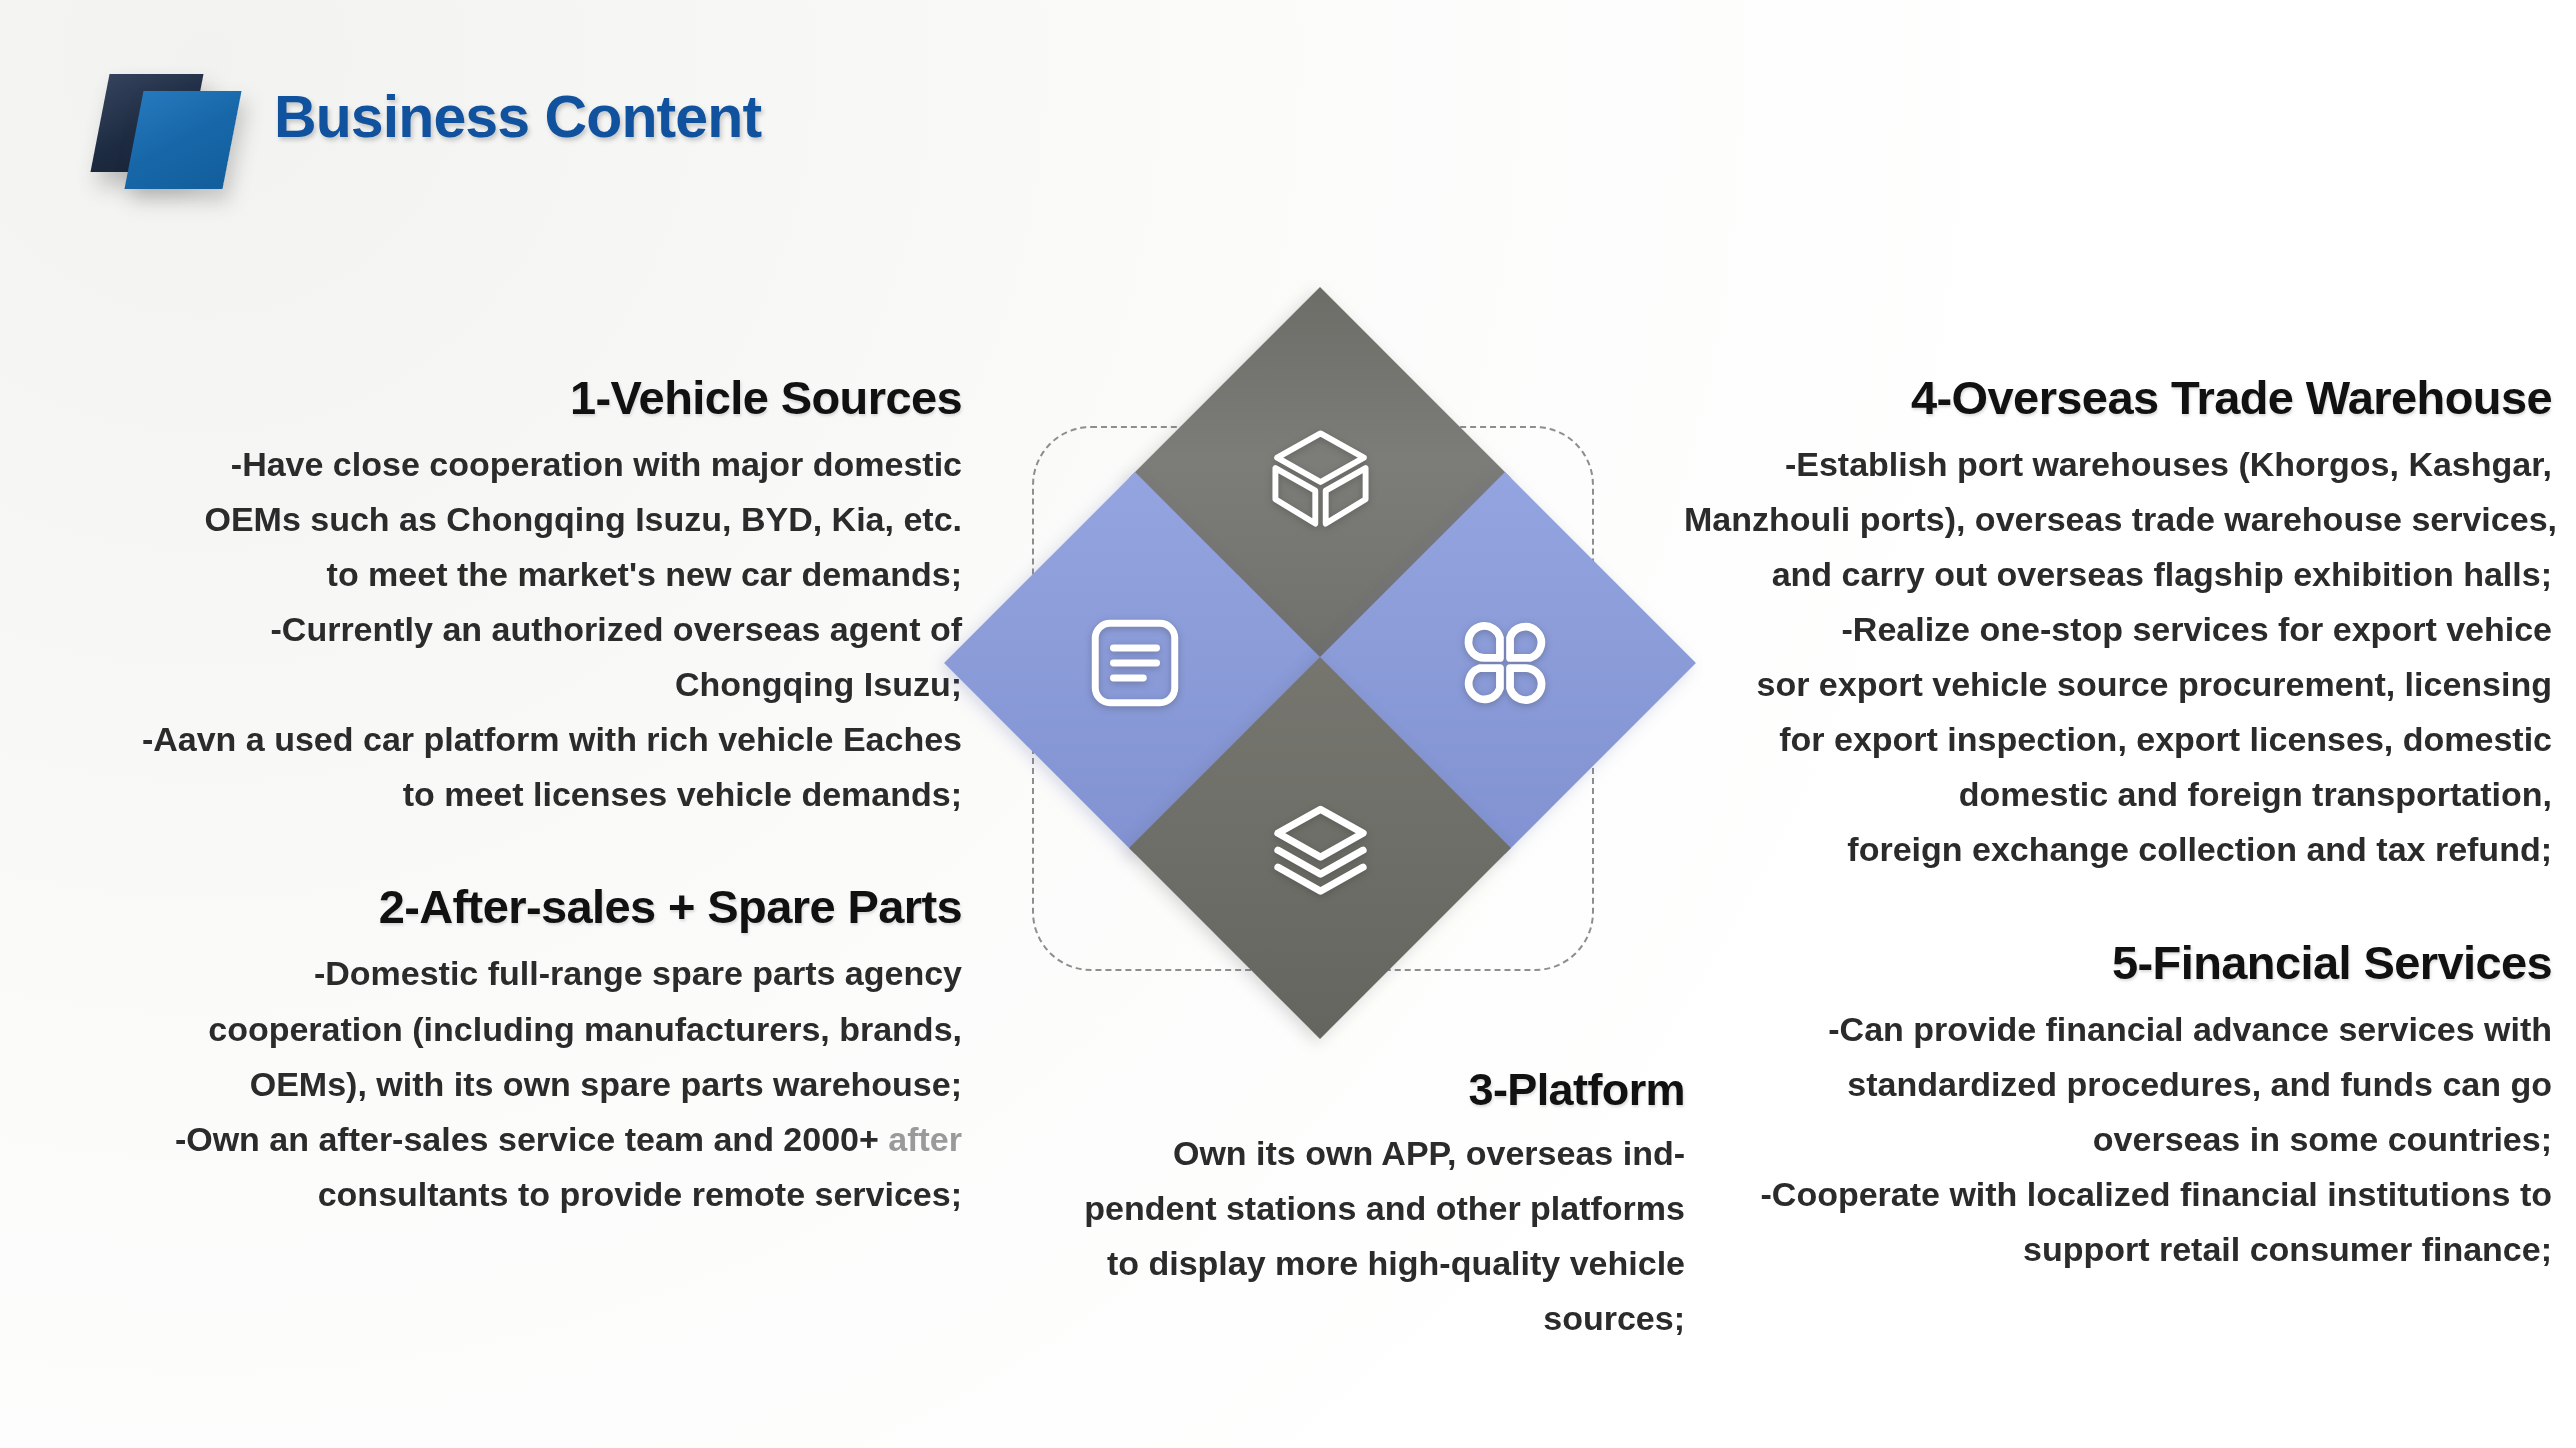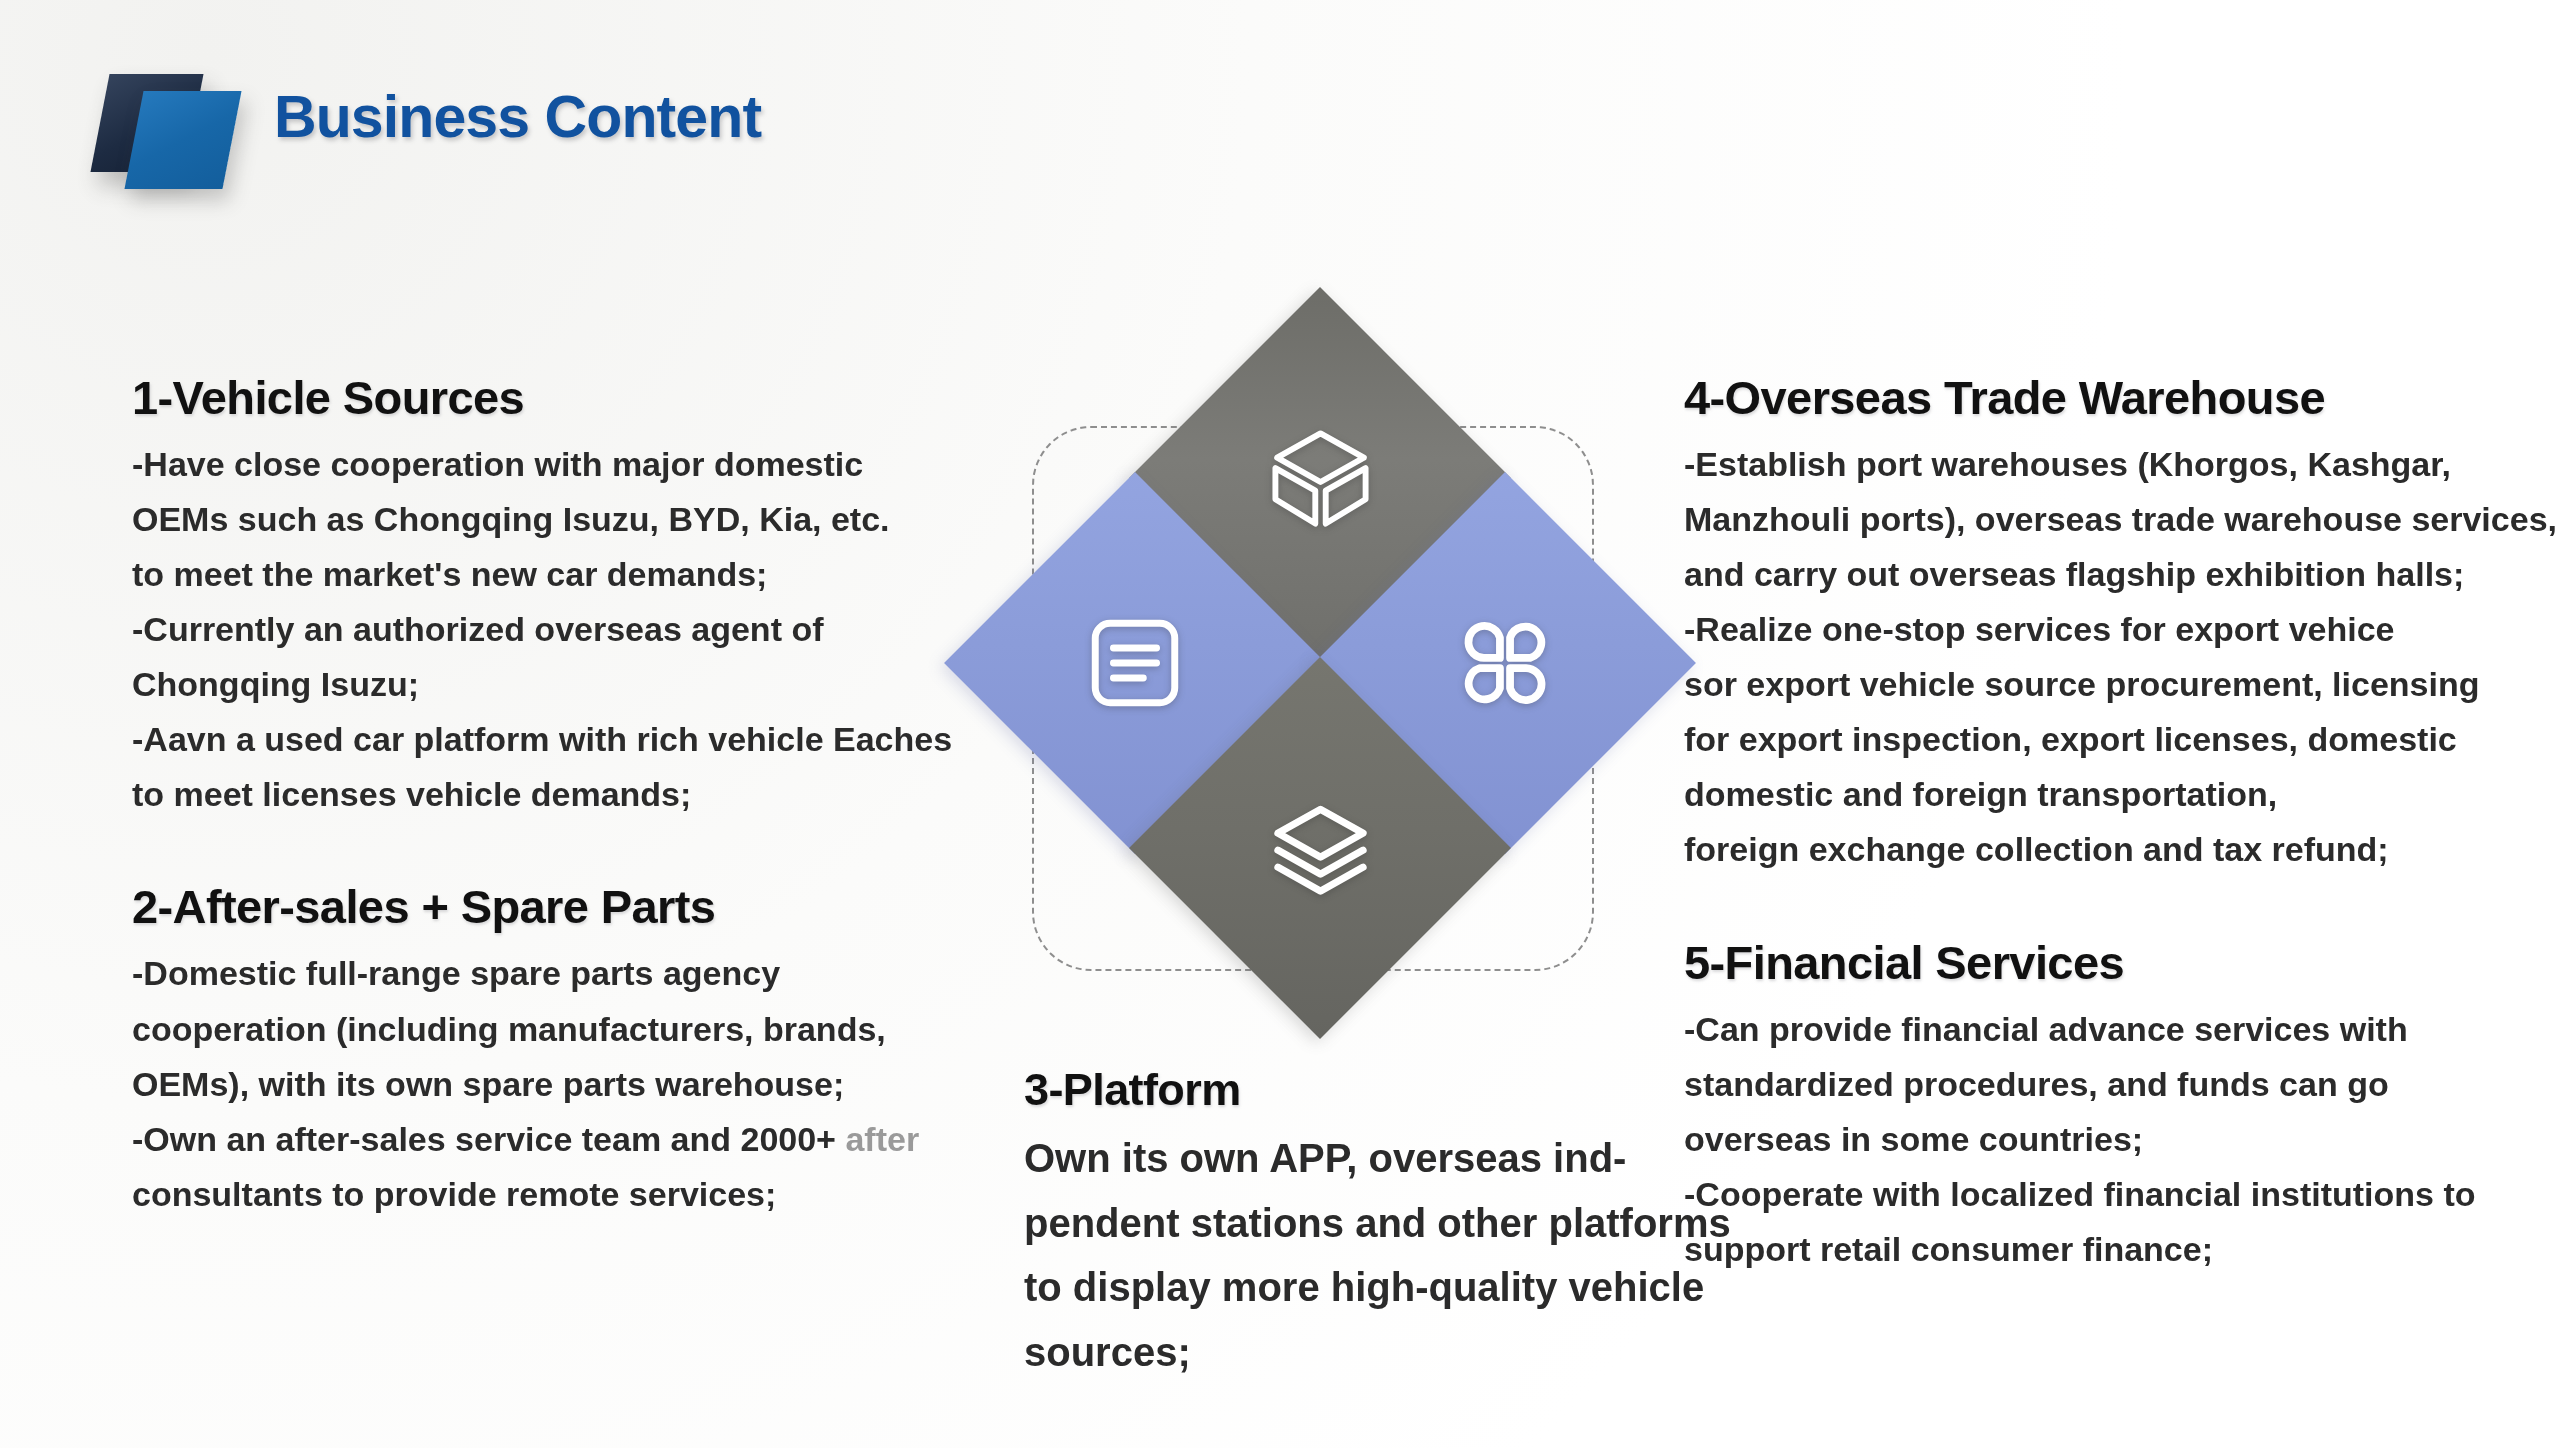--- a/index.html
+++ b/index.html
@@ -50,41 +50,41 @@
     white-space:nowrap;
     font-stretch:condensed;
   }
 
   
   .col{ position:absolute; }
   .col-left   { left:132px;  top:373px;  width:830px; }
   .col-center { left:1024px; top:1066px; width:661px; }
   .col-right  { left:1684px; top:373px;  width:868px; }
 
-  .blk{ margin-bottom:0; }
+  .blk{ margin-bottom:0;text-align:right; }
   .blk + .blk { margin-top:60px; }
 
   .sec-title{
     font-size:47px; font-weight:bold; color:#111111;
     letter-spacing:-0.6px;
     line-height:1.08;
     margin-bottom:13.2px;
     white-space:nowrap;
     font-stretch:condensed;
     text-shadow:0.9px 1.9px 2.8px rgba(150,150,155,.35);
   }
   .sec-body{
     font-size:34px; color:#2b2b2b; line-height:1.62;
     font-stretch:condensed;
   }
   .sec-body .ln{ display:block; white-space:nowrap;font-weight:bold; }
   .sec-body .ln.faded-tail span.tail{ color:#9a9a9a; }
 
   .col-center .sec-title{ font-size:45px; margin-bottom:11.3px; }
-  .col-center .sec-body{ font-size:40px; }
+  .col-center .sec-body{ font-size:34px; }
 
   
   .diagram{
     position:absolute; left:958px; top:349px; width:725px; height:698px;
   }
   .dashed-frame{
     position:absolute; left:74px; top:77px; width:562px; height:545px;
     border:2.8px dashed #8e8e8e;
     border-radius:59px;
   }

